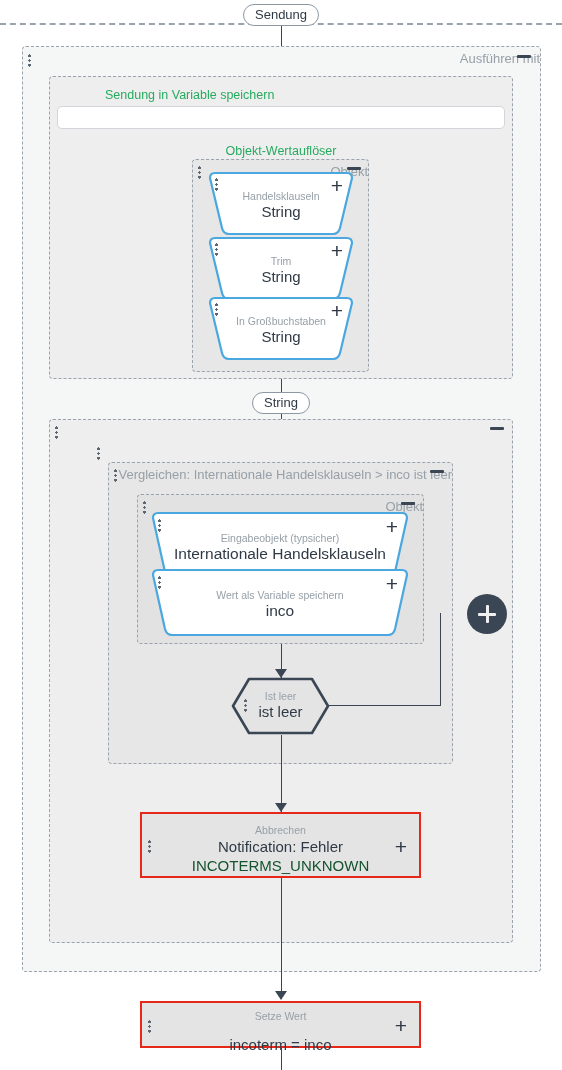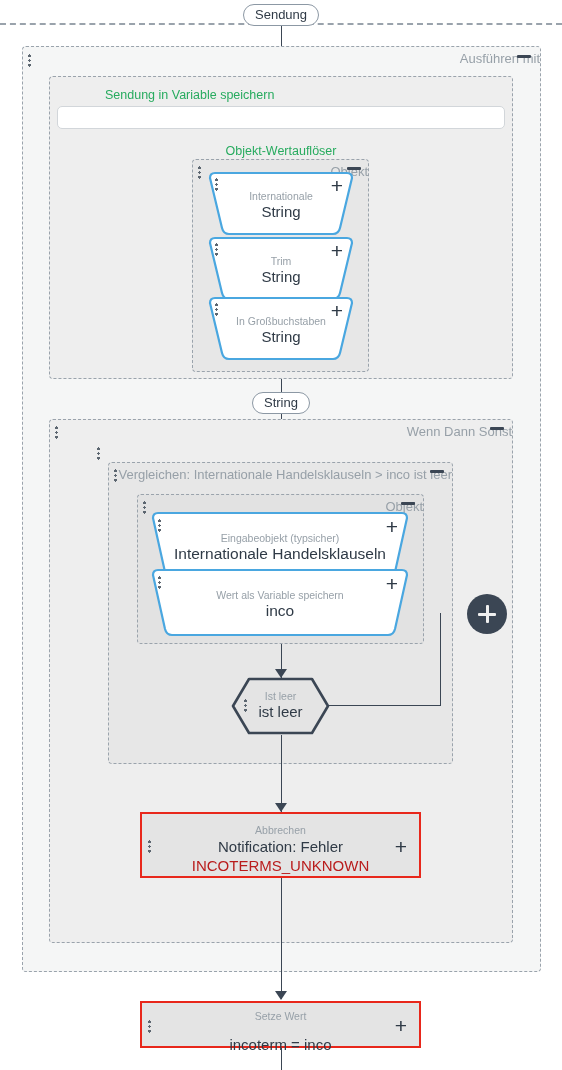--- a/index.html
+++ b/index.html
@@ -156,21 +156,21 @@
   .redbox .lbl-top{
     position:absolute;left:0;right:0;text-align:center;
     font-size:10.5px;color:#97a0a8;white-space:nowrap;
   }
   .redbox .lbl-main{
     position:absolute;left:0;right:0;text-align:center;
     font-size:15px;color:#2f3a46;white-space:nowrap;
   }
   .redbox .lbl-sub{
     position:absolute;left:0;right:0;text-align:center;
-    font-size:15px;color:#b91c1c;white-space:nowrap;
+    font-size:15px;color:#14532d;white-space:nowrap;
   }
   
   .fab{
     position:absolute;
     width:40px;height:40px;
     border-radius:50%;
     background:#3b4654;
     cursor:pointer;
     z-index:8;
   }
@@ -214,21 +214,21 @@
     <div class="handle" style="left:5px;top:6px;"></div>
     <div class="collapse-btn" style="top:7px;right:7px;"></div>
   </div>
 
   <div class="trap" style="left:207px;top:171px;width:148px;height:65px;">
     <svg width="148" height="65" viewBox="0 0 148 65">
       <path d="M3 7 Q3 2 8 2 L140 2 Q145 2 145 7 L133 57 Q131.5 63 126 63 L22 63 Q16.5 63 15 57 Z" fill="#ffffff" stroke="#4aa7e0" stroke-width="2.2" stroke-linejoin="round"></path>
     </svg>
     <div class="handle" style="left:8px;top:7px;"></div>
     <div class="plus-sm" style="right:12px;top:7px;">+</div>
-    <div class="lbl-top" style="top:19px;">Internationale</div>
+    <div class="lbl-top" style="top:19px;">Handelsklauseln</div>
     <div class="lbl-main" style="top:32px;">String</div>
   </div>
 
   <div class="trap" style="left:207px;top:236px;width:148px;height:65px;">
     <svg width="148" height="65" viewBox="0 0 148 65">
       <path d="M3 7 Q3 2 8 2 L140 2 Q145 2 145 7 L133 57 Q131.5 63 126 63 L22 63 Q16.5 63 15 57 Z" fill="#ffffff" stroke="#4aa7e0" stroke-width="2.2" stroke-linejoin="round"></path>
     </svg>
     <div class="handle" style="left:8px;top:7px;"></div>
     <div class="plus-sm" style="right:12px;top:7px;">+</div>
     <div class="lbl-top" style="top:19px;">Trim</div>
@@ -246,21 +246,20 @@
   </div>
 
   <div class="vline" style="left:280.5px;top:379px;height:14px;"></div>
 
   <div class="pill" style="left:252px;top:392px;">String</div>
 
   <div class="vline" style="left:280.5px;top:412px;height:86px;"></div>
   <div class="arrow" style="left:275px;top:491px;"></div>
 
   <div class="dashed-box box-l1" style="left:49px;top:419px;width:464px;height:524px;">
-    <div class="box-title">Wenn Dann Sonst</div>
     <div class="handle" style="left:5px;top:6px;"></div>
     <div class="collapse-btn" style="top:7px;right:8px;"></div>
   </div>
 
   <div class="handle" style="left:97px;top:447px;"></div>
 
   <div class="dashed-box box-l2" style="left:108px;top:462px;width:345px;height:302px;">
     <div class="box-title">Vergleichen: Internationale Handelsklauseln &gt; inco ist leer</div>
     <div class="handle" style="left:5px;top:6px;"></div>
     <div class="collapse-btn" style="top:7px;right:8px;"></div>

